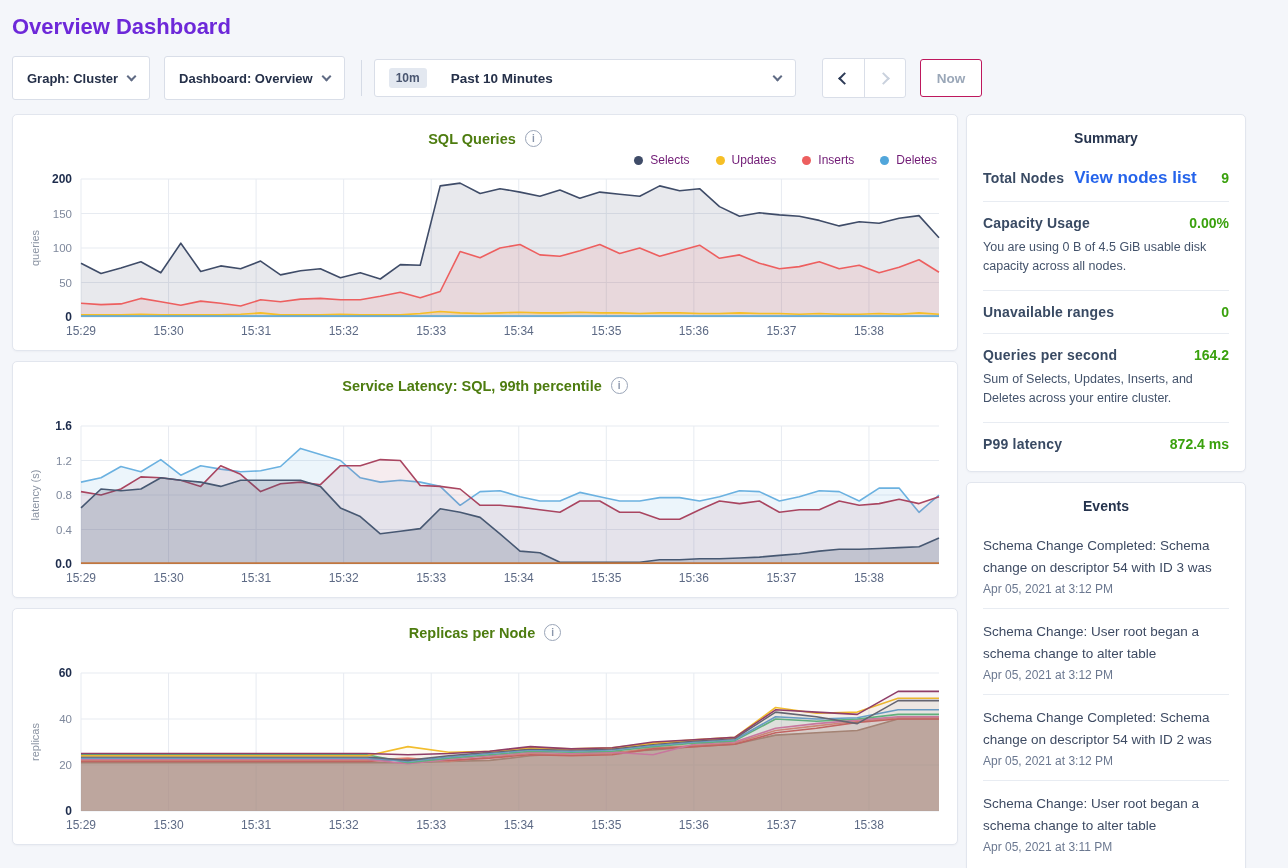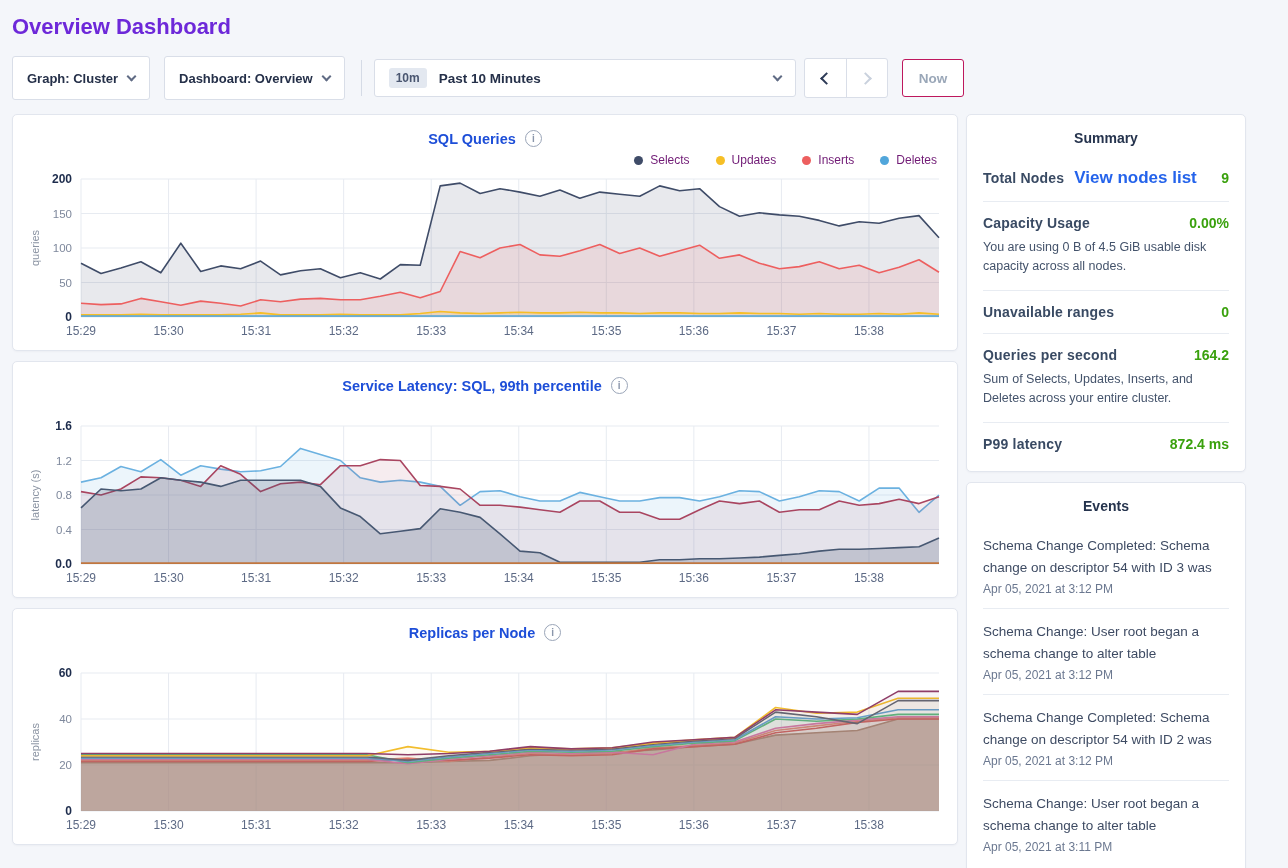--- a/index.html
+++ b/index.html
@@ -13,22 +13,22 @@
   .page-title { font-size:22px; font-weight:700; color:#6d28d9; padding:14px 12px 6px 12px; }
   .toolbar { display:flex; align-items:center; padding:10px 12px 14px 12px; }
   .dd {
     display:flex; align-items:center; gap:10px; height:44px; padding:0 14px;
     background:#fff; border:1px solid #d9dee8; border-radius:3px;
     font-family:"Liberation Sans", sans-serif; font-size:13px; font-weight:700; color:#253049;
     margin-right:14px; cursor:pointer;
   }
   .vdiv { width:1px; height:36px; background:#d5dbe6; margin:0 12px 0 2px; }
   .timebox {
-    display:flex; align-items:center; gap:12px; height:38px; width:422px; padding:0 14px;
-    background:#fff; border:1px solid #d9dee8; border-radius:3px; margin-right:8px; cursor:pointer;
+    display:flex; align-items:center; gap:24px; height:38px; width:422px; padding:0 14px;
+    background:#fff; border:1px solid #d9dee8; border-radius:3px; margin-right:26px; cursor:pointer;
   }
   .chip { background:#e3e8f0; border-radius:3px; padding:3px 7px; font-size:12px; font-weight:700; color:#4a5670; }
   .range-label { font-size:13.5px; font-weight:700; color:#253049; }
   .timebox .spacer { flex:1; }
   .chev { display:inline-block; width:7px; height:7px; border-right:2px solid #606b84; border-bottom:2px solid #606b84; }
   .chev.down { transform:rotate(45deg); margin-top:-4px; }
   .chev.left  { width:9px; height:9px; border-width:2.5px; border-color:#2c3a56; transform:rotate(135deg); margin-left:3px;}
   .chev.right { width:9px; height:9px; border-width:2.5px; border-color:#c9d1dd; transform:rotate(-45deg); margin-right:3px;}
   .btn-group { display:flex; margin-right:14px; border:1px solid #d9dee8; border-radius:3px; background:#fff; }
   .btn-group button {
@@ -44,21 +44,21 @@
   .main { display:flex; gap:8px; padding:0 12px; align-items:flex-start; }
   .left-col { width:946px; }
   .right-col { width:280px; }
   .panel {
     background:#fff; border:1px solid #e2e6ee; border-radius:5px;
     box-shadow:0 1px 2px rgba(40,50,70,0.04);
   }
   
   .chart-panel { height:237px; margin-bottom:10px; overflow:hidden; padding:0 12px; }
   .chart-title-row { display:flex; align-items:center; justify-content:center; gap:9px; padding-top:15px; }
-  .chart-title { font-size:14.5px; font-weight:700; color:#1d4ed8; }
+  .chart-title { font-size:14.5px; font-weight:700; color:#4d7c0f; }
   .info-icon {
     width:17px; height:17px; border:1px solid #9aa5b8; border-radius:50%; color:#8a96ab;
     font-size:10px; display:inline-flex; align-items:center; justify-content:center; font-weight:600;
   }
   .legend { display:flex; justify-content:flex-end; gap:26px; height:18px; margin:4px 8px 0 0; align-items:center; }
   .legend-item { display:inline-flex; align-items:center; gap:7px; font-size:12px; color:#701a75; cursor:pointer; }
   .legend-dot { width:9px; height:9px; border-radius:50%; display:inline-block; }
   .legend-spacer { height:18px; margin-top:4px; }
   svg.chart { display:block; margin-top:2px; }
   svg.chart text { font-family:"Liberation Sans", sans-serif; }

